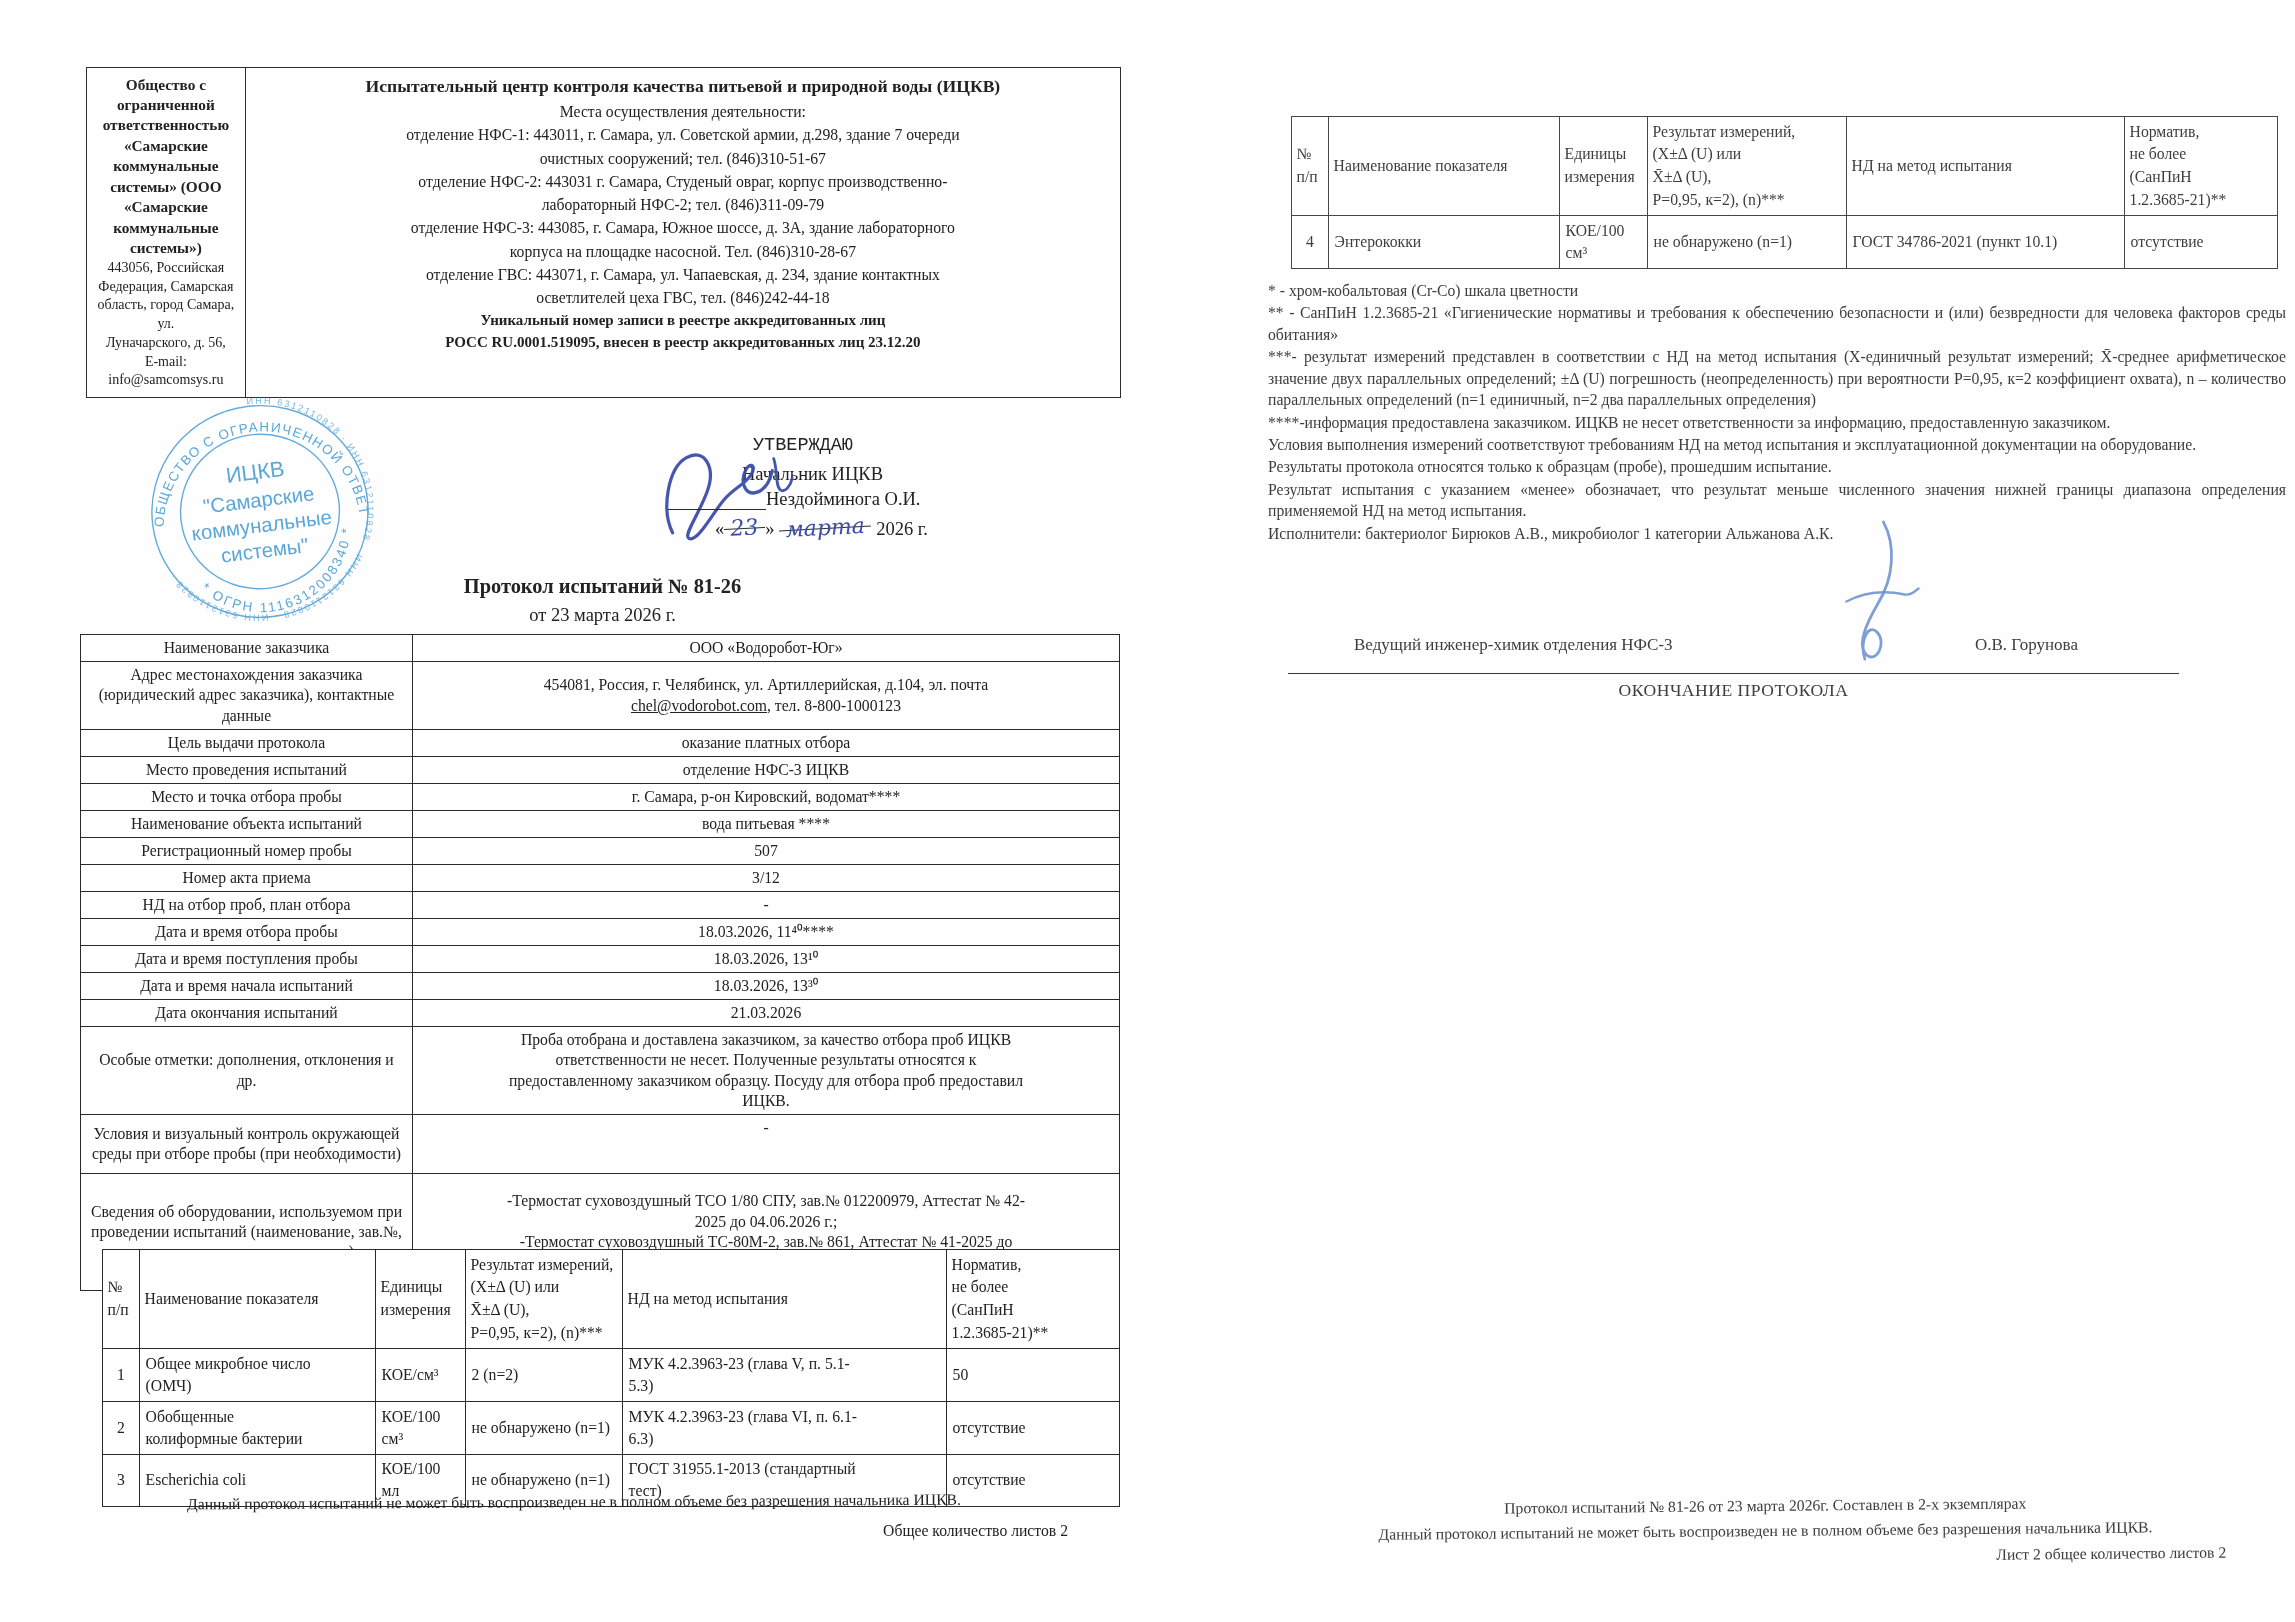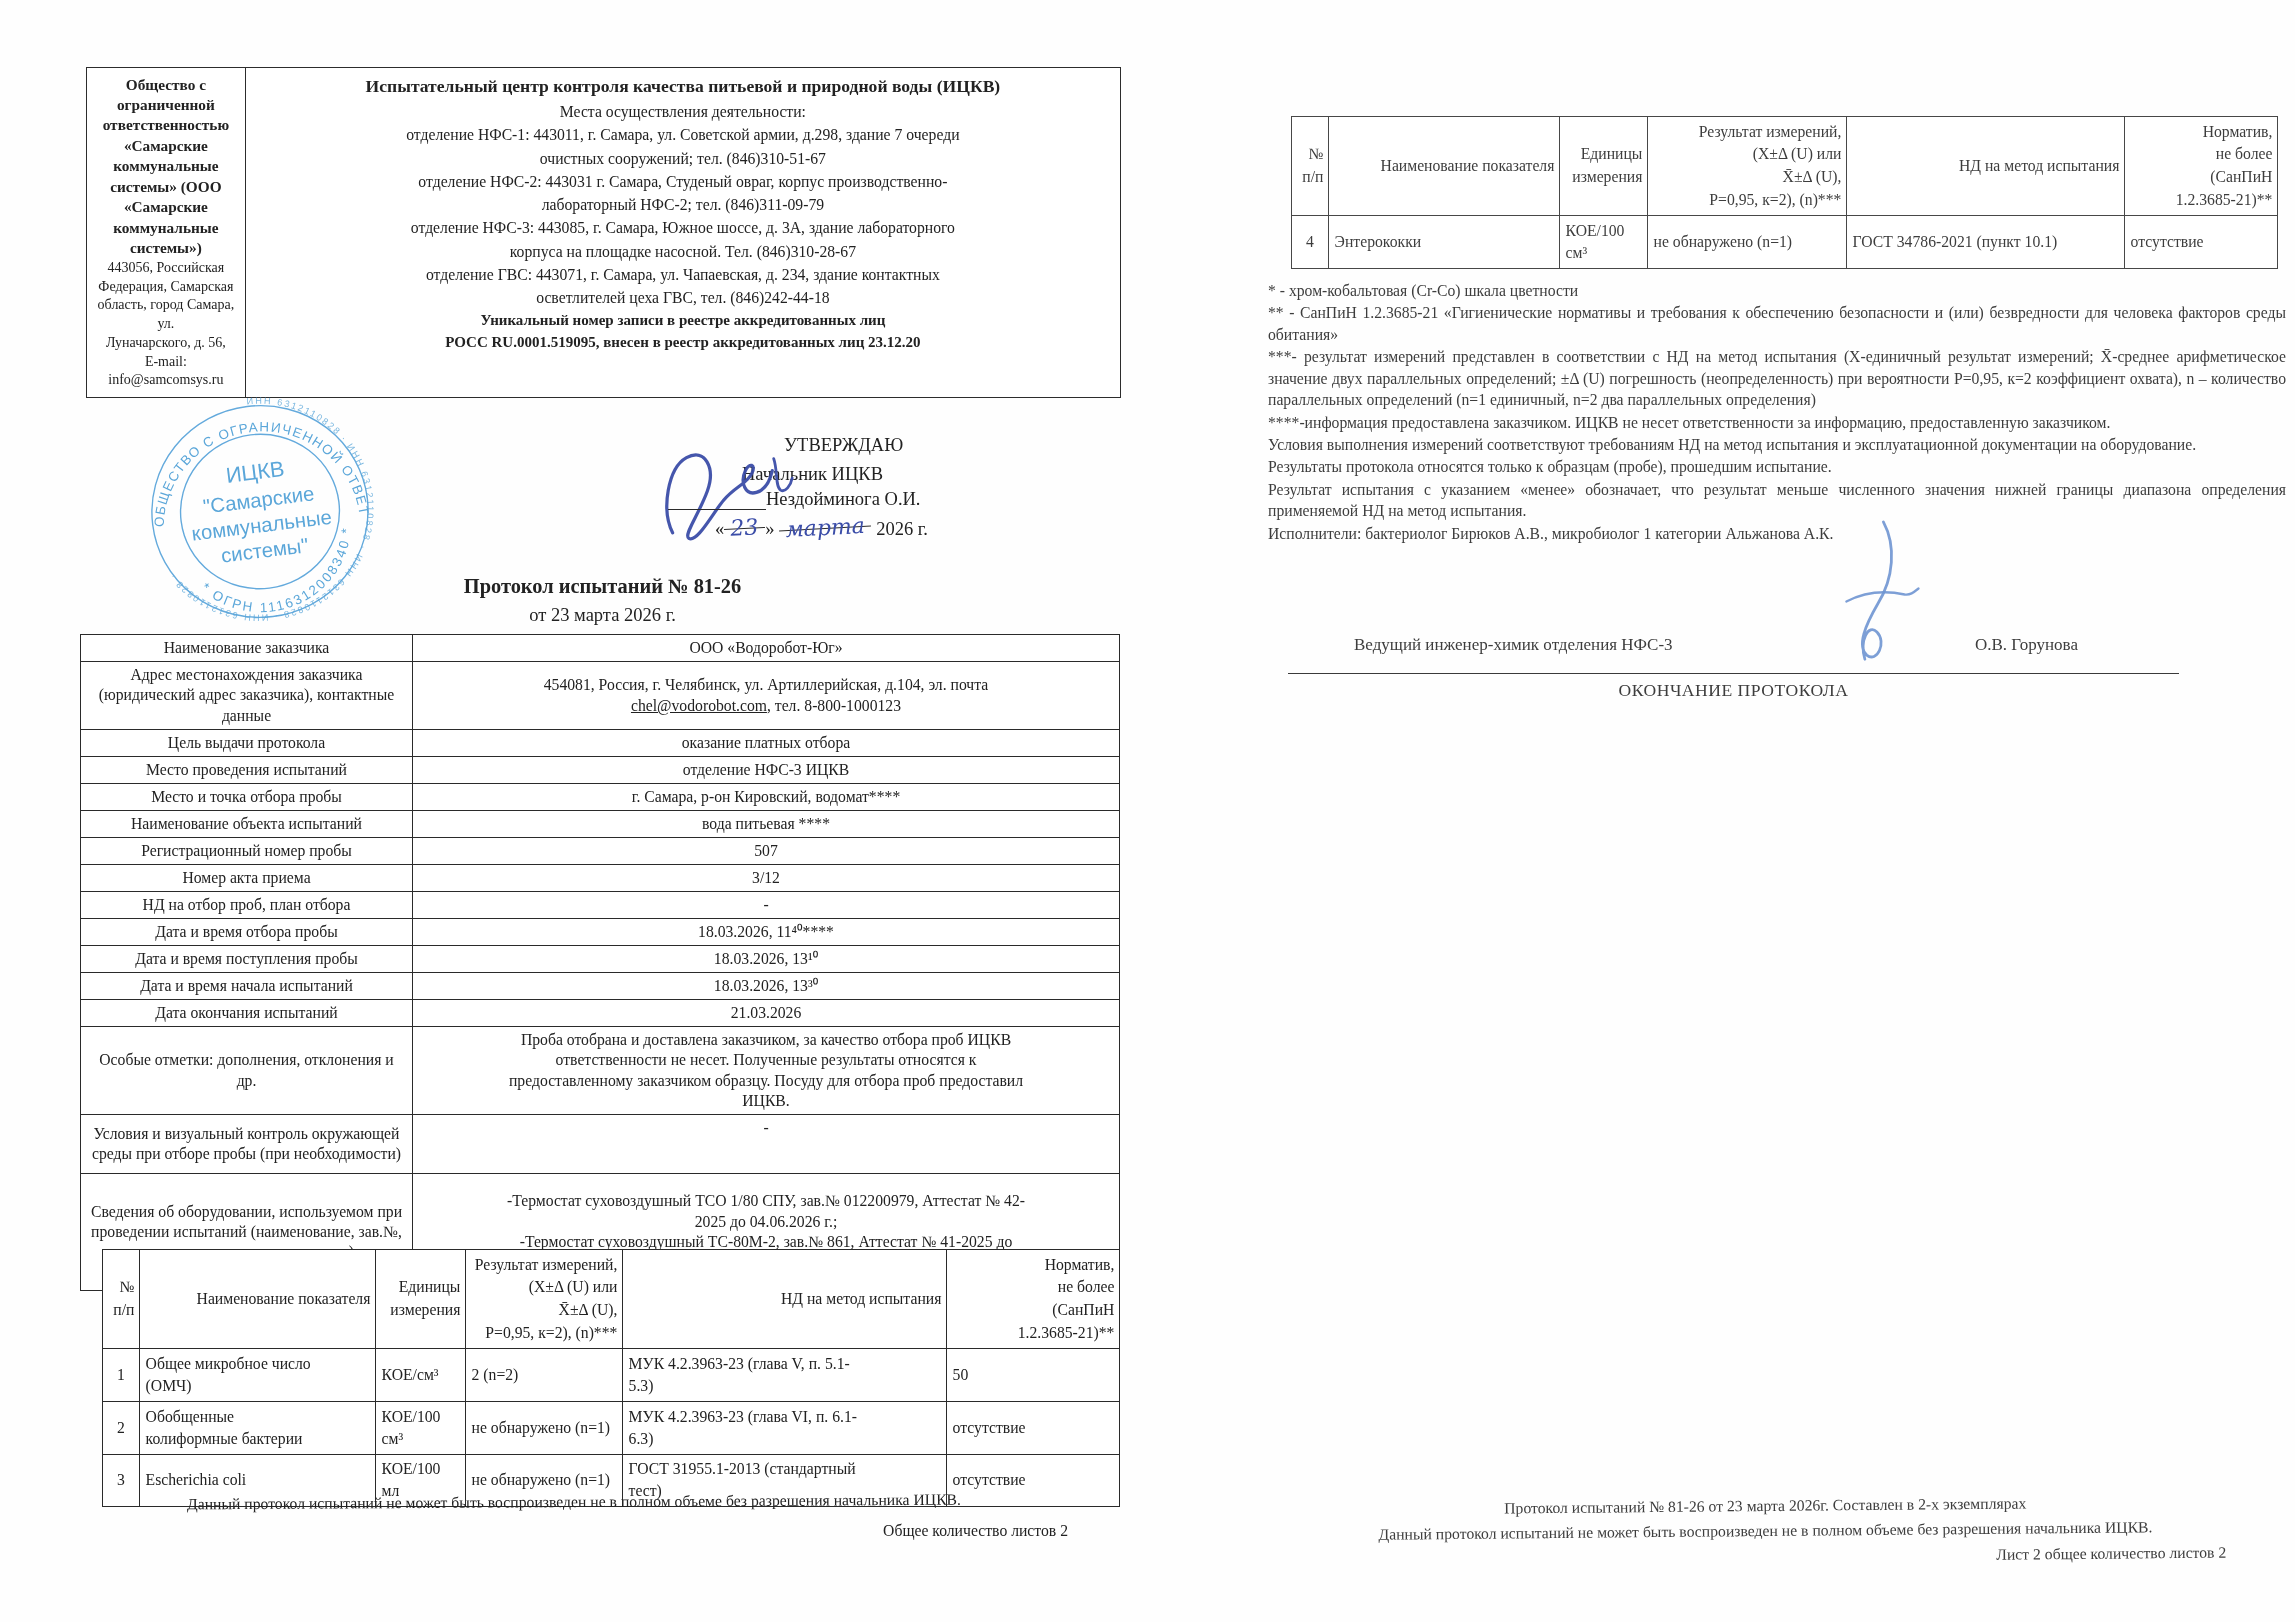--- a/index.html
+++ b/index.html
@@ -38,21 +38,21 @@
   #t1{left:86px;top:575px;width:1033px;font-size:20.4px;font-weight:bold;}
   #t2{left:86px;top:605px;width:1033px;font-size:18.5px;}
 
   
   table{border-collapse:collapse;table-layout:fixed;background:#fff;}
   td,th{border:1.4px solid #2a2a2a;font-weight:normal;font-size:15.7px;vertical-align:middle;
         padding:2.8px 7.4px;text-align:left;overflow:hidden;}
   #info{left:80px;top:634px;width:1040px;}
   #info td{line-height:1.3;text-align:center;}
   .res{font-size:15.3px;}
-  .res th{text-align:right;white-space:pre-line;line-height:1.45;padding:3.7px 4.6px;}
+  .res th{text-align:left;white-space:pre-line;line-height:1.45;padding:3.7px 4.6px;}
   .res td{white-space:pre-line;line-height:1.4;padding:3.7px 5.6px;}
   .res td.num{text-align:center;}
   #res1{left:102px;top:1249px;width:1018px;}
   #res2{left:143px;top:116px;width:985px;}
   #page2 td,#page2 th{border-color:#474747;}
 
   
   #pf1a{left:80px;top:1493px;width:988px;font-size:15.7px;transform:rotate(-0.35deg);}
   #pf1b{left:80px;top:1522px;width:988px;font-size:15.7px;text-align:right;padding-right:56px;}
   #notes{left:120px;top:280px;width:1018px;font-size:15.7px;line-height:1.37;}
@@ -120,21 +120,21 @@
     </text>
     <text font-size="29" letter-spacing="5">
       <textPath href="#ringbot" startOffset="22%">* ОГРН 1116312008340 *</textPath>
     </text>
     <text x="290" y="195" text-anchor="middle" font-size="47">ИЦКВ</text>
     <text x="290" y="255" text-anchor="middle" font-size="44">"Самарские</text>
     <text x="290" y="310" text-anchor="middle" font-size="44">коммунальные</text>
     <text x="290" y="365" text-anchor="middle" font-size="44">системы"</text>
   </svg>
 
-  <div class="abs ap" style="left:784px;top:435px;">УТВЕРЖДАЮ</div>
+  <div class="abs ap" style="left:753px;top:435px;font-family:Liberation Mono, monospace;">УТВЕРЖДАЮ</div>
   <div class="abs ap" style="left:742px;top:464px;">Начальник ИЦКВ</div>
   <svg class="abs sig" style="left:661px;top:440px;" width="153" height="109" viewBox="0 0 330 235">
     <path d="M25,200 C0,150 15,60 55,38 C95,16 118,60 100,110 C82,160 48,205 60,212 C78,222 110,160 135,130 C160,100 185,95 196,72 C206,52 190,48 182,66 C170,92 182,120 206,113 C226,107 236,84 240,66" stroke="#3b4da8" stroke-width="7" opacity="0.95"></path>
     <path d="M243,40 C252,66 246,100 258,108 C268,114 280,98 283,82" stroke="#3b4da8" stroke-width="6" opacity="0.95"></path>
   </svg>
   <div class="abs ap" style="left:668px;top:489px;">
     <span class="uline" style="width:98px;"></span><span>Нездойминога О.И.</span>
   </div>
   <div class="abs ap" style="left:715px;top:519px;">
     <span>«</span><span class="hand hand-u">23</span><span>»</span>

